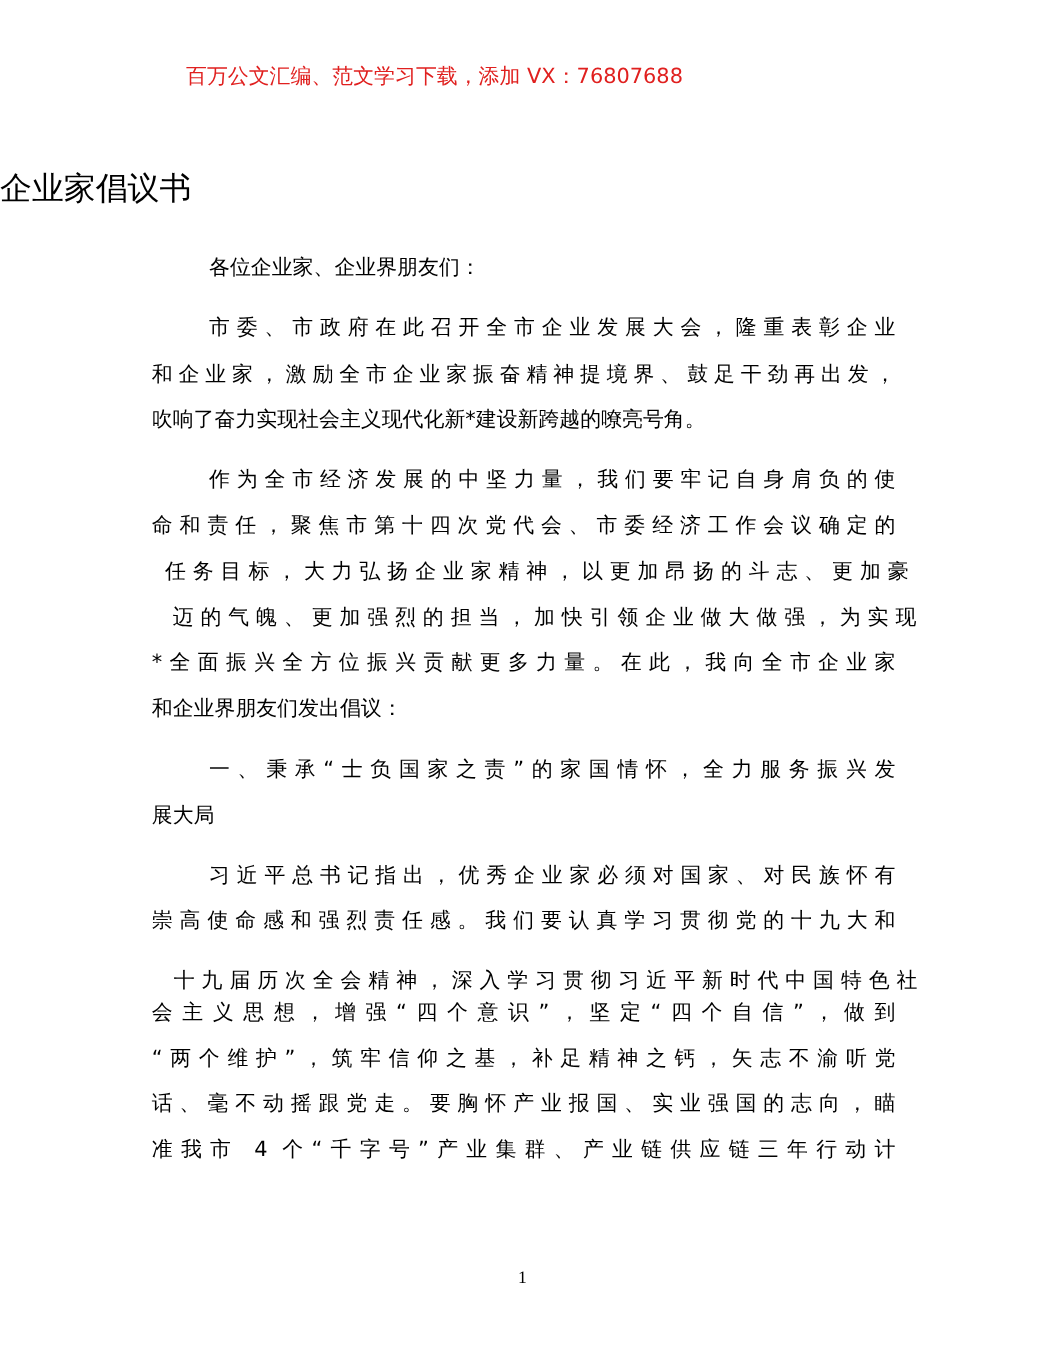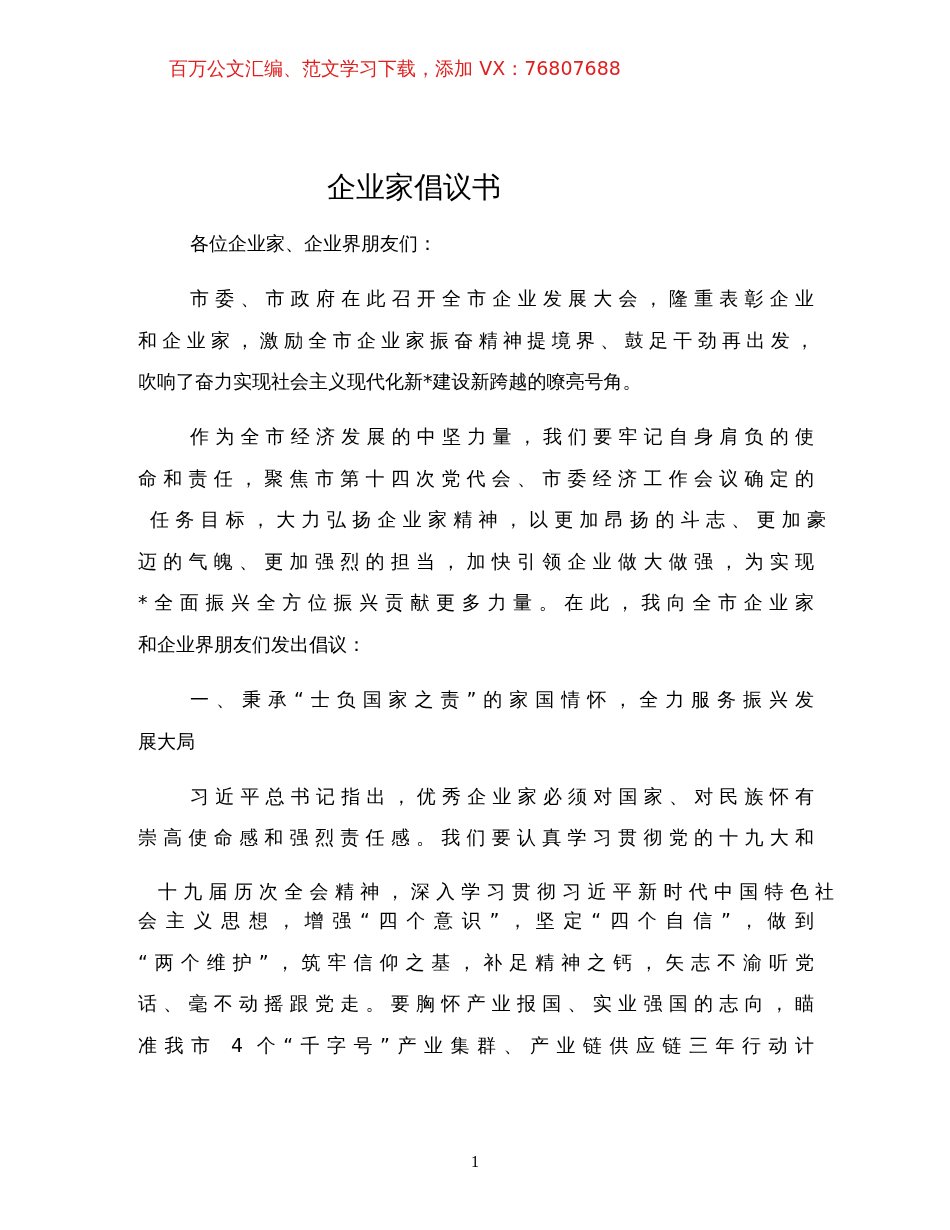--- a/index.html
+++ b/index.html
@@ -1,20 +1,20 @@
 <!DOCTYPE html>
 <html><head>
 <meta charset="utf-8">
 <style>
   html, body { margin: 0; padding: 0; background: #ffffff; }
   body { width: 950px; height: 1230px; position: relative; overflow: hidden;
          font-family: "DejaVu Sans", "Liberation Sans", sans-serif; color: #000; }
   .header { position: absolute; top: 56px; left: 0; width: 790px; text-align: center;
             font-size: 19px; color: #e0201f; letter-spacing: 0px; }
-  .title { position: absolute; top: 168px; left: 0; width: 828px; text-align: center;
+  .title { position: absolute; top: 152px; left: 0; width: 828px; 
            font-size: 29px; color: #000; }
   .line { position: absolute; left: 138px; width: 676px; font-size: 19px; white-space: nowrap;
           line-height: 30px; text-align: justify; text-align-last: justify; }
   .line.indent { left: 190px; width: 624px; }
   .line.last { text-align-last: left; }
   .page-num { position: absolute; top: 1153px; left: 0; width: 950px; text-align: center;
               font-family: "Liberation Serif", serif; font-size: 16px; color: #000; }
 </style>
 </head>
 <body>
@@ -24,21 +24,21 @@
 <div class="title">企业家倡议书</div>
 
 <div id="body-lines">
     <div class="line indent last" style="top: 228px;">各位企业家、企业界朋友们：</div>
     <div class="line indent" style="top: 283px;">市委、市政府在此召开全市企业发展大会，隆重表彰企业</div>
     <div class="line" style="top: 325px;">和企业家，激励全市企业家振奋精神提境界、鼓足干劲再出发，</div>
     <div class="line last" style="top: 366px;">吹响了奋力实现社会主义现代化新*建设新跨越的嘹亮号角。</div>
     <div class="line indent" style="top: 421px;">作为全市经济发展的中坚力量，我们要牢记自身肩负的使</div>
     <div class="line" style="top: 463px;">命和责任，聚焦市第十四次党代会、市委经济工作会议确定的</div>
     <div class="line" style="top: 504px; margin-left: 12px;">任务目标，大力弘扬企业家精神，以更加昂扬的斗志、更加豪</div>
-    <div class="line" style="top: 546px;">迈的气魄、更加强烈的担当，加快引领企业做大做强，为实现</div>
+    <div class="line" style="top: 546px; margin-left: 19px;">迈的气魄、更加强烈的担当，加快引领企业做大做强，为实现</div>
     <div class="line" style="top: 587px;">*全面振兴全方位振兴贡献更多力量。在此，我向全市企业家</div>
     <div class="line last" style="top: 629px;">和企业界朋友们发出倡议：</div>
     <div class="line indent" style="top: 684px;">一、秉承“士负国家之责”的家国情怀，全力服务振兴发</div>
     <div class="line last" style="top: 726px;">展大局</div>
     <div class="line indent" style="top: 781px;">习近平总书记指出，优秀企业家必须对国家、对民族怀有</div>
     <div class="line" style="top: 822px;">崇高使命感和强烈责任感。我们要认真学习贯彻党的十九大和</div>
     <div class="line" style="top: 876px; margin-left: 20px;">十九届历次全会精神，深入学习贯彻习近平新时代中国特色社</div>
     <div class="line" style="top: 905px;">会主义思想，增强“四个意识”，坚定“四个自信”，做到</div>
     <div class="line" style="top: 947px;">“两个维护”，筑牢信仰之基，补足精神之钙，矢志不渝听党</div>
     <div class="line" style="top: 988px;">话、毫不动摇跟党走。要胸怀产业报国、实业强国的志向，瞄</div>

